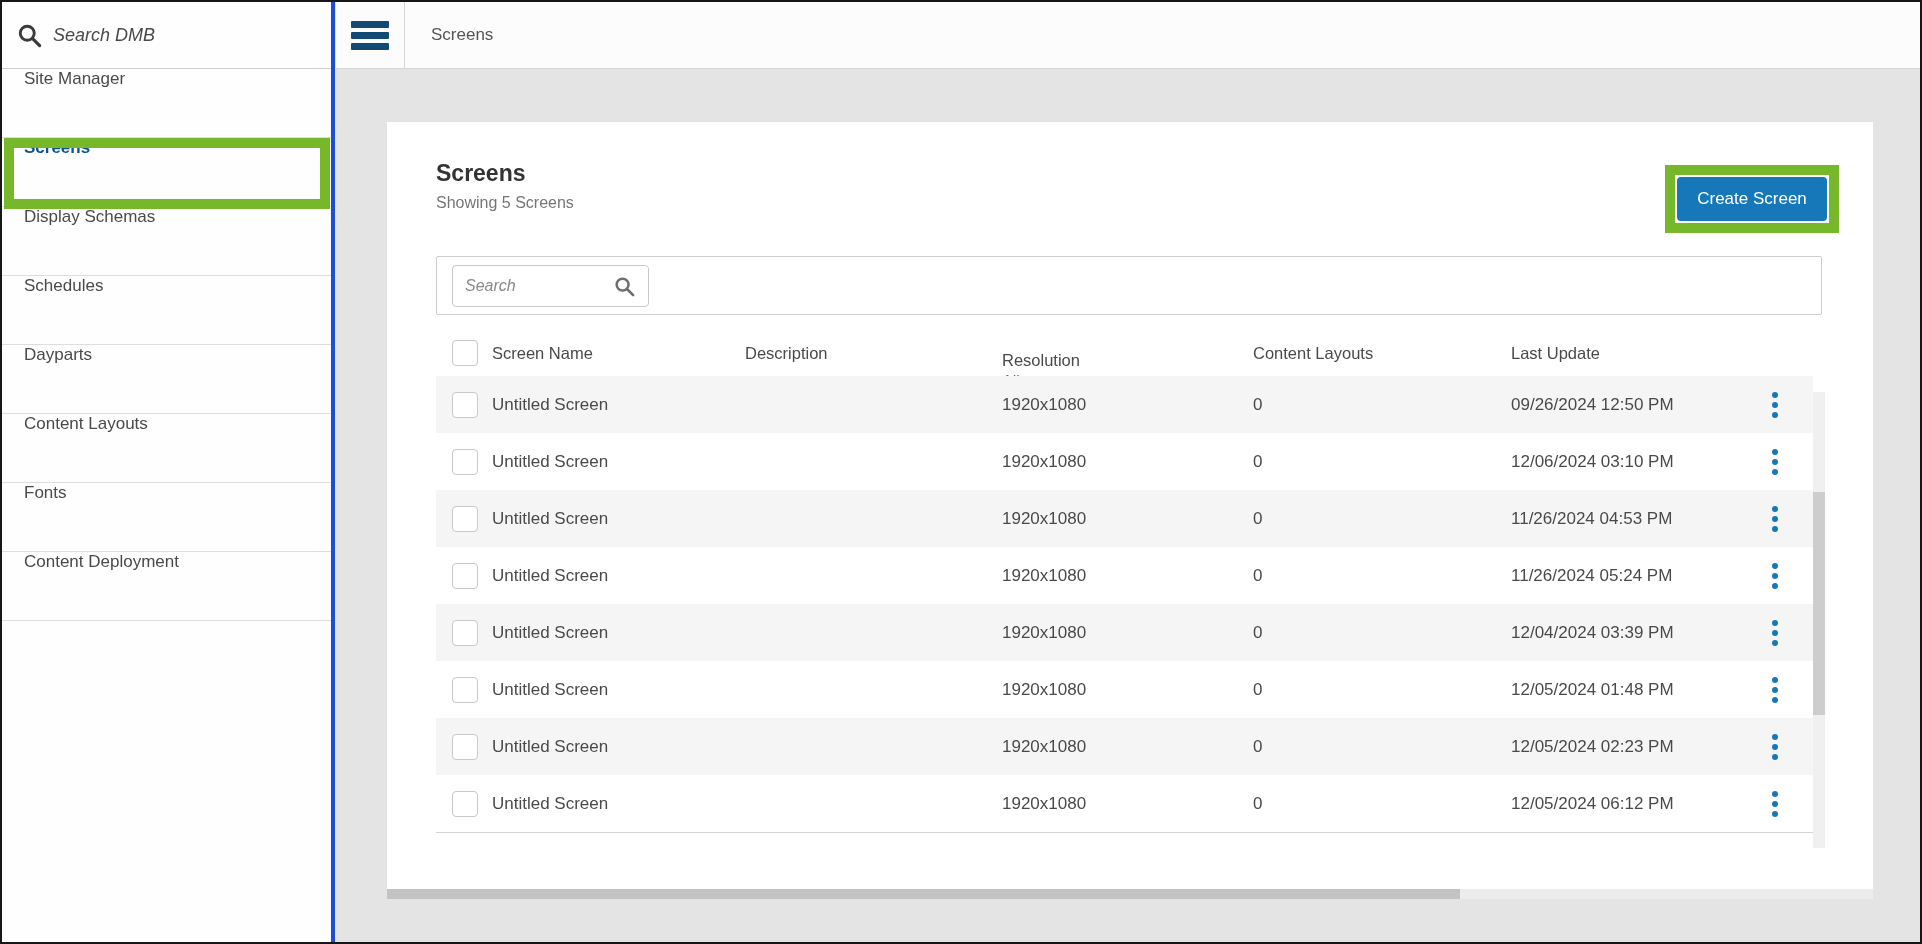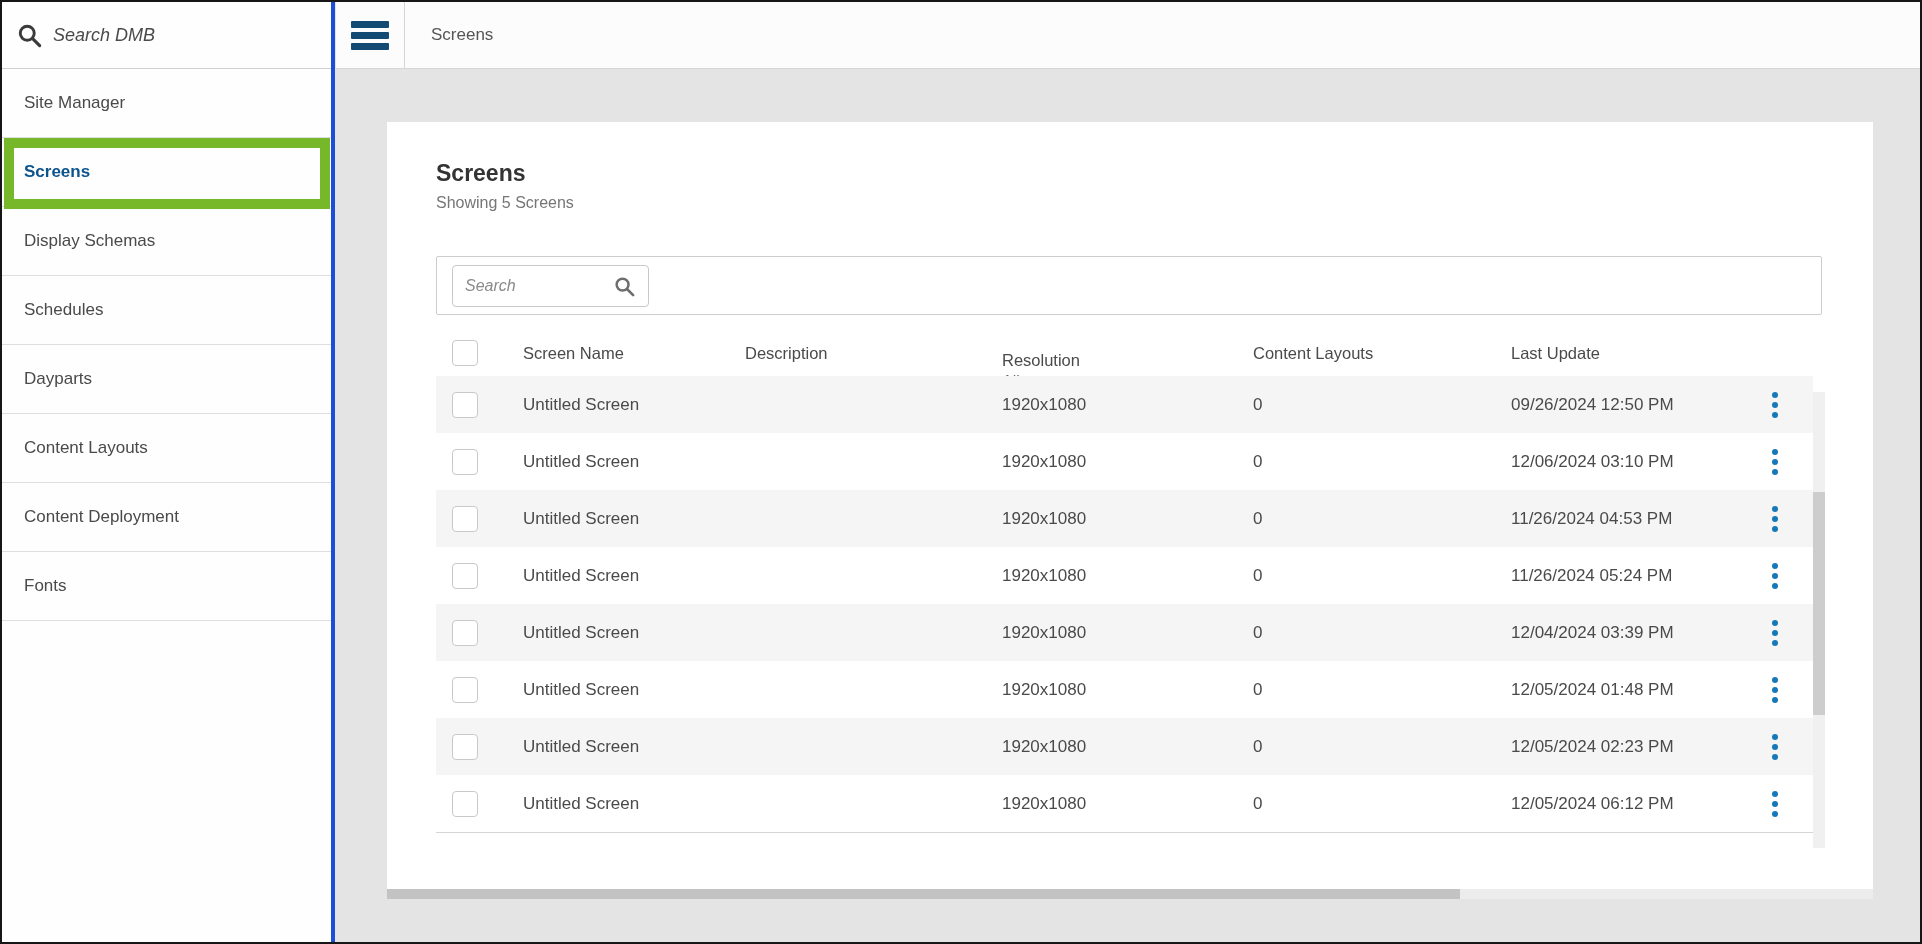--- a/index.html
+++ b/index.html
@@ -22,21 +22,21 @@
   }
   .sidebar-search svg { width:27px; height:27px; color:#3A3A3A; flex:0 0 auto; }
   .sidebar-search input {
     border:none; outline:none; background:transparent;
     font-family:"Liberation Sans", sans-serif;
     font-size:18px; font-style:italic; color:#4A4A4A; width:230px;
   }
   .sidebar-search input::placeholder { color:#4A4A4A; opacity:1; }
   .nav-item {
     height:69px; border-bottom:1px solid #DEDEDE;
-    display:flex; align-items:center; padding-left:22px;
+    display:flex; padding-left:22px;
     font-size:17px; color:#4A4A4A; cursor:pointer; background:#FEFEFE;
   }
   .nav-item.active .nav-label { color:#0D538C; font-weight:bold; }
   .annotation-sidebar {
     position:absolute; left:2px; top:136px; width:326px; height:71px;
     border:10px solid var(--green); z-index:5; pointer-events:none;
   }
 
   
   .topbar {
@@ -96,21 +96,21 @@
   .thead {
     position:absolute; left:49px; top:193px; width:1377px; height:77px;
     border-bottom:1px solid #C9C9C9; font-size:16.5px; color:#4A4A4A;
   }
   .tbody { position:absolute; left:49px; top:254px; width:1377px; border-bottom:1px solid #D5D5D5; }
   .trow { position:relative; height:57px; background:#FFFFFF; }
   .trow.alt { background:#F5F5F5; }
 
   .cell { position:absolute; top:50%; transform:translateY(-50%); white-space:nowrap; }
   .pos-cb   { left:16px; }
-  .pos-name { left:56px;margin-left:31px; }
+  .pos-name { left:56px; }
   .pos-desc { left:309px; }
   .pos-res  { left:566px; }
   .pos-cl   { left:817px; }
   .pos-date { left:1075px; }
   .pos-kebab{ left:1332px; }
 
   .trow .cell { font-size:17px; color:#4A4A4A; }
 
   .cb {
     width:26px; height:26px; background:#FFFFFF;
@@ -172,24 +172,24 @@
         <div class="nav-item">
     <span class="nav-label">Schedules</span>
   </div>
         <div class="nav-item">
     <span class="nav-label">Dayparts</span>
   </div>
         <div class="nav-item">
     <span class="nav-label">Content Layouts</span>
   </div>
         <div class="nav-item">
+    <span class="nav-label">Fonts</span>
+  </div>
+        <div class="nav-item">
     <span class="nav-label">Content Deployment</span>
-  </div>
-        <div class="nav-item">
-    <span class="nav-label">Fonts</span>
   </div>
       </nav>
     <div class="annotation-sidebar"></div>
   </aside>
 
   <header class="topbar">
     <div class="menu-cell">
       <div class="hamburger">
           <i></i>
           <i></i>
@@ -198,20 +198,23 @@
     </div>
     <div class="breadcrumb">Screens</div>
   </header>
 
   <main class="main">
     <section class="card">
 
       <h1 class="page-title">Screens</h1>
       <div class="page-subtitle">Showing 5 Screens</div>
 
+      <div class="annotation-create">
+        <button class="create-btn">Create Screen</button>
+      </div>
 
       <div class="search-panel">
         <div class="search-box">
           <input type="text" placeholder="Search" style="">
           <svg>
               <use href="#ic-search"></use>
             </svg>
         </div>
       </div>
 

